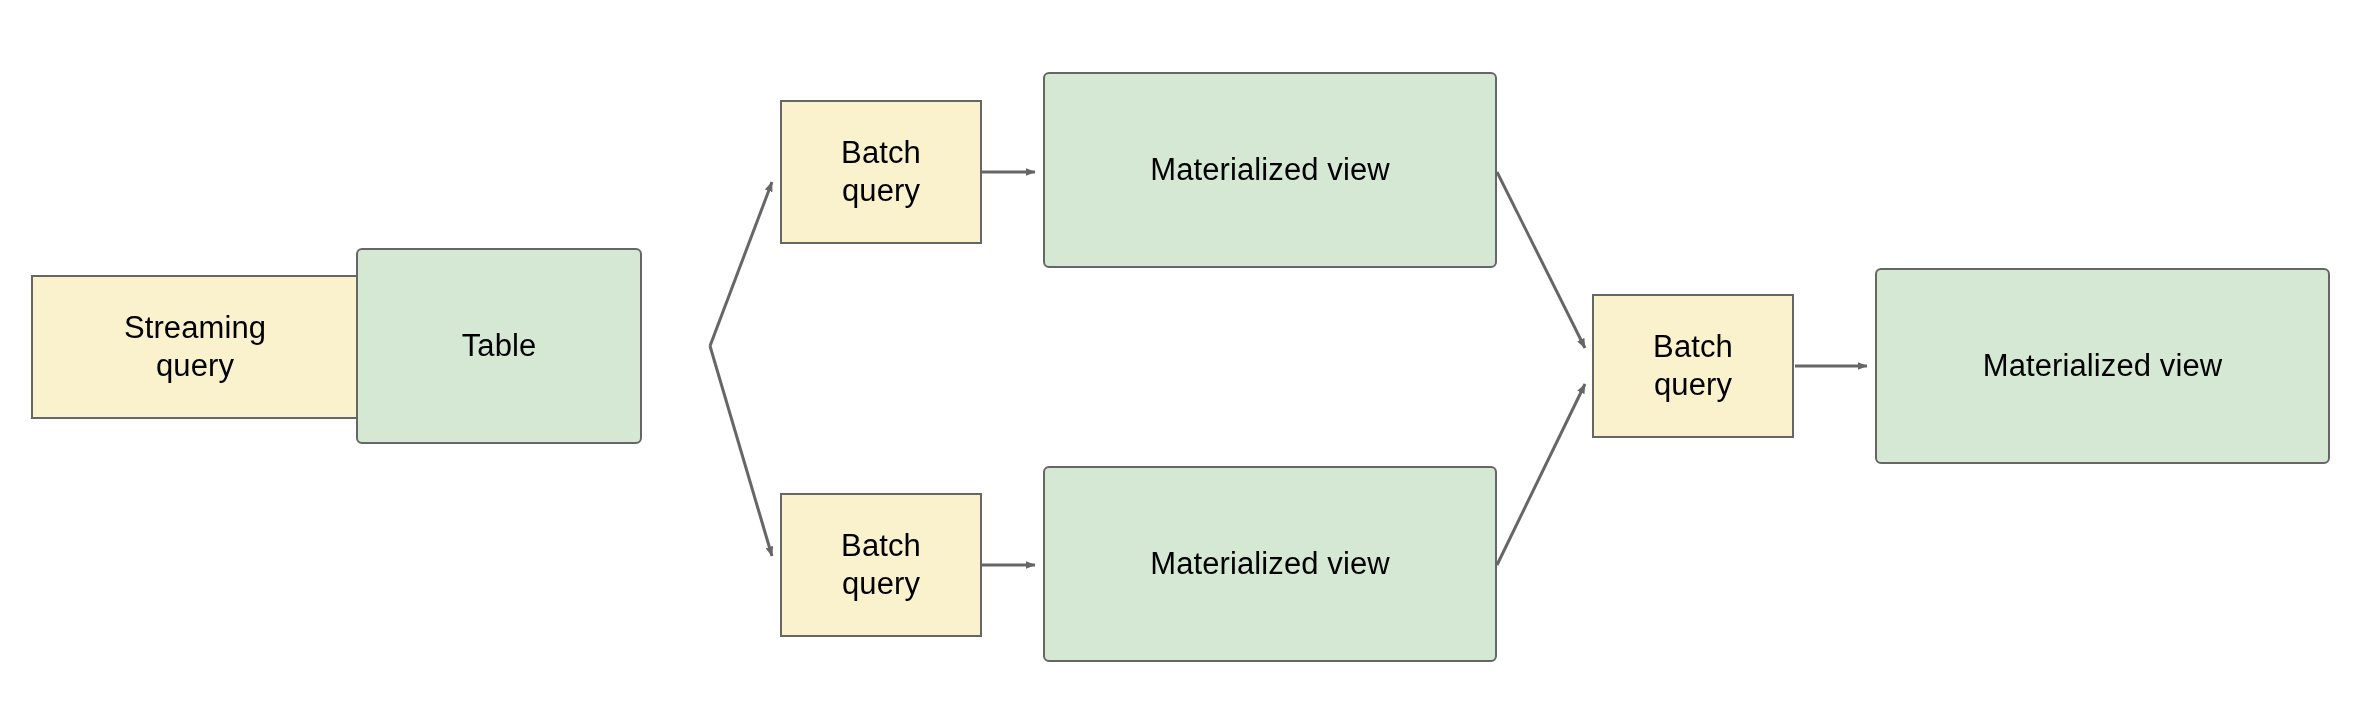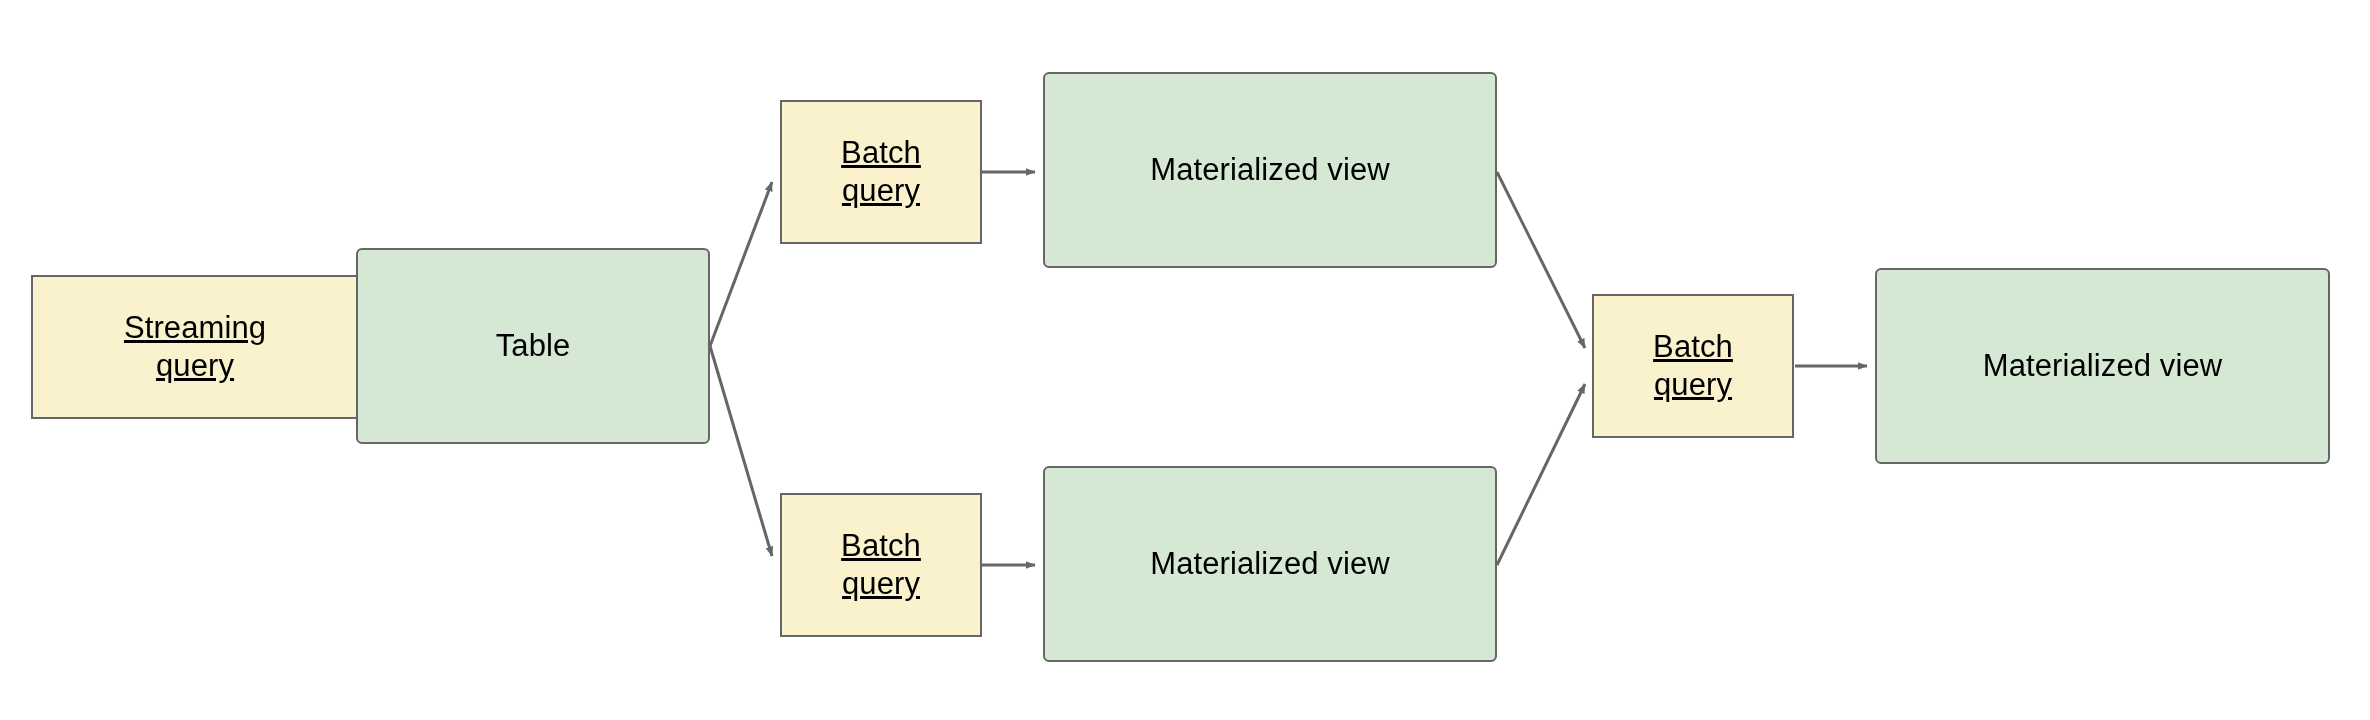--- a/index.html
+++ b/index.html
@@ -36,21 +36,20 @@
     font-family: "Liberation Sans", sans-serif;
     font-size: 31px;
     line-height: 1.22;
     letter-spacing: 0.1px;
     border: 2px solid #666666;
     white-space: pre-line;
   }
   .node.process {
     background: #faf2cc;
     border-radius: 0;
-    text-decoration: underline;
   }
   .node.store {
     background: #d5e8d4;
     border-radius: 6px;
   }
   .node-label {
     display: block;
     padding: 0 6px;
   }
 </style>
@@ -97,21 +96,21 @@
     <g>
       <line x1="1795" y1="366" x2="1867" y2="366" stroke="#666666" stroke-width="3" marker-end="url(#arrowhead)"></line>
     </g>
   </svg>
 
   <div class="node process" style="left:31px; top:275px; width:328px; height:144px;">
     <span class="node-label">Streaming
 query</span>
   </div>
 
-  <div class="node store" style="left:356px; top:248px; width:354px; height:196px;">
+  <div class="node store" style="left:356px; top:248px; width:286px; height:196px;">
     <span class="node-label">Table</span>
   </div>
 
   <div class="node process" style="left:780px; top:100px; width:202px; height:144px;">
     <span class="node-label">Batch
 query</span>
   </div>
 
   <div class="node store" style="left:1043px; top:72px; width:454px; height:196px;">
     <span class="node-label">Materialized view</span>

